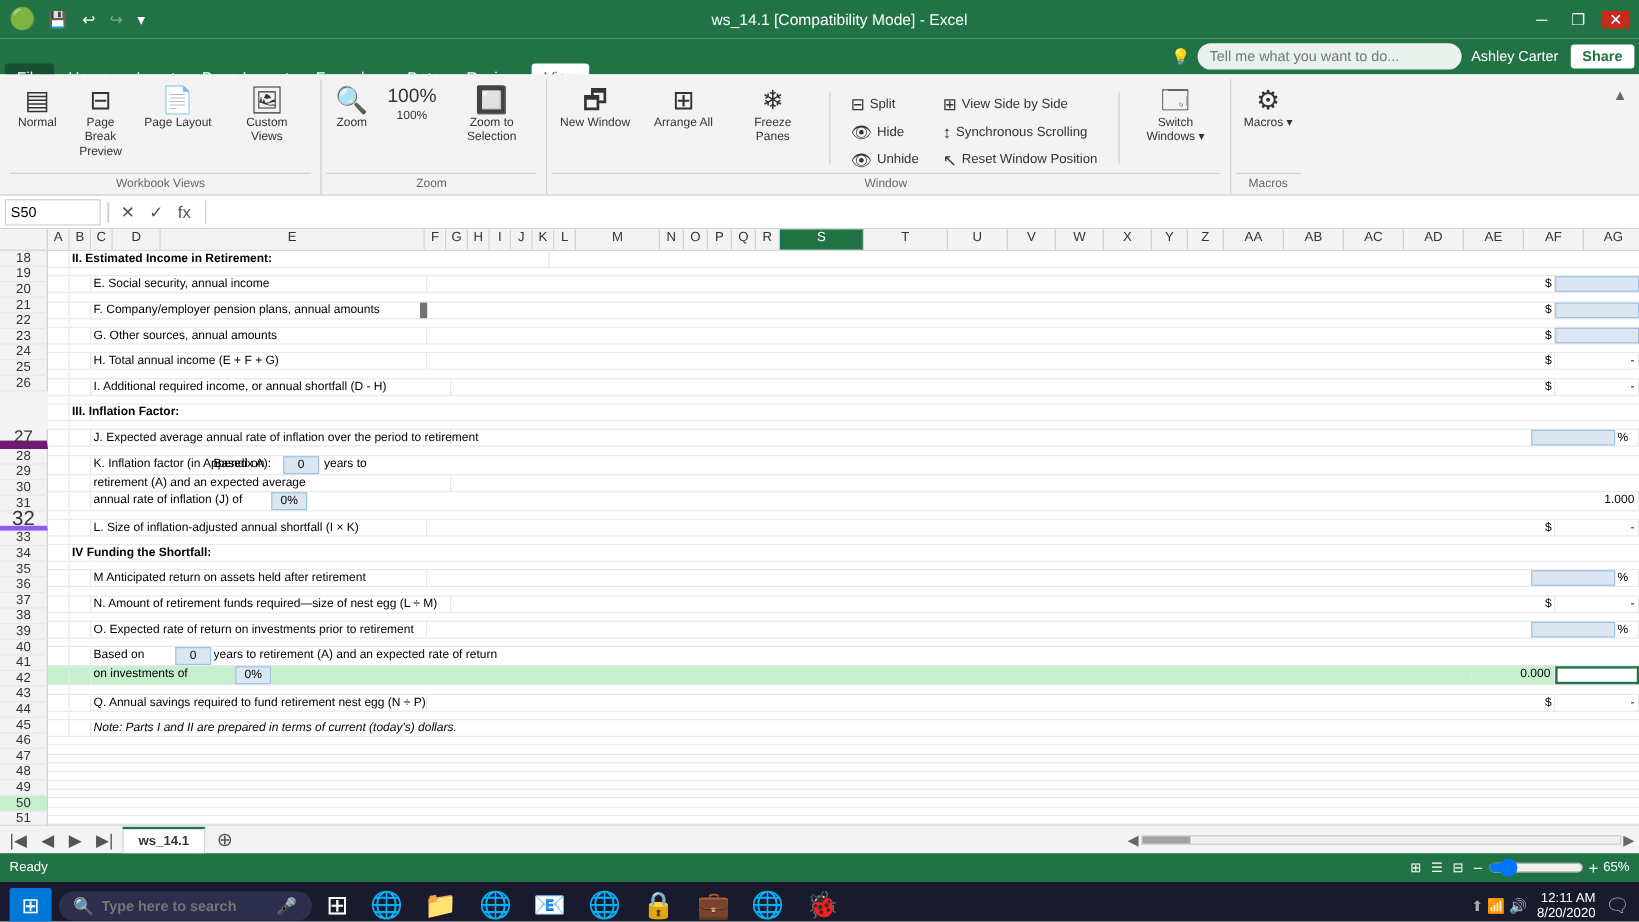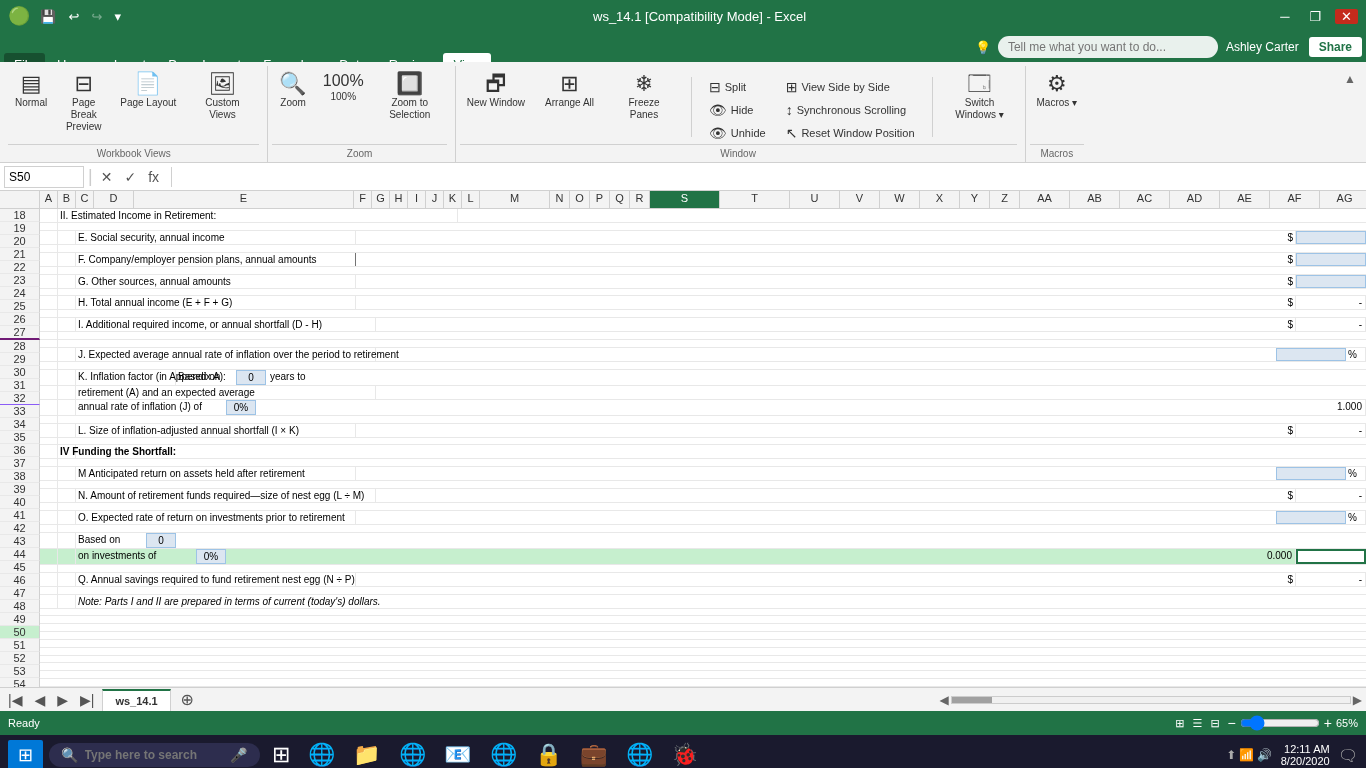--- a/index.html
+++ b/index.html
@@ -452,26 +452,26 @@
       <div style="display:flex; flex-direction:column; min-width:40px; width:40px; position:sticky; left:0; z-index:5; background:#f3f3f3;">
         <div style="height:16px; border-bottom:1px solid #e8e8e8; border-right:1px solid #d0d0d0; display:flex; align-items:center; justify-content:center; font-size:11px; color:#333;">18</div>
         <div style="height:16px; border-bottom:1px solid #e8e8e8; border-right:1px solid #d0d0d0; display:flex; align-items:center; justify-content:center; font-size:11px; color:#333;">19</div>
         <div style="height:16px; border-bottom:1px solid #e8e8e8; border-right:1px solid #d0d0d0; display:flex; align-items:center; justify-content:center; font-size:11px; color:#333;">20</div>
         <div style="height:16px; border-bottom:1px solid #e8e8e8; border-right:1px solid #d0d0d0; display:flex; align-items:center; justify-content:center; font-size:11px; color:#333;">21</div>
         <div style="height:16px; border-bottom:1px solid #e8e8e8; border-right:1px solid #d0d0d0; display:flex; align-items:center; justify-content:center; font-size:11px; color:#333;">22</div>
         <div style="height:16px; border-bottom:1px solid #e8e8e8; border-right:1px solid #d0d0d0; display:flex; align-items:center; justify-content:center; font-size:11px; color:#333;">23</div>
         <div style="height:16px; border-bottom:1px solid #e8e8e8; border-right:1px solid #d0d0d0; display:flex; align-items:center; justify-content:center; font-size:11px; color:#333;">24</div>
         <div style="height:16px; border-bottom:1px solid #e8e8e8; border-right:1px solid #d0d0d0; display:flex; align-items:center; justify-content:center; font-size:11px; color:#333;">25</div>
         <div style="height:16px; border-bottom:1px solid #e8e8e8; border-right:1px solid #d0d0d0; display:flex; align-items:center; justify-content:center; font-size:11px; color:#333;">26</div>
-        <div style="height:16px; border-bottom:2px solid #701a75; border-right:1px solid #d0d0d0; display:flex; align-items:center; justify-content:center; font-size:11px; color:#333;">27</div>
+        <div style="height:16px; border-bottom:7px solid #701a75; border-right:1px solid #d0d0d0; display:flex; align-items:center; justify-content:center; font-size:14px; color:#333;margin-top:32px;">27</div>
         <div style="height:16px; border-bottom:1px solid #e8e8e8; border-right:1px solid #d0d0d0; display:flex; align-items:center; justify-content:center; font-size:11px; color:#333;">28</div>
         <div style="height:16px; border-bottom:1px solid #e8e8e8; border-right:1px solid #d0d0d0; display:flex; align-items:center; justify-content:center; font-size:11px; color:#333;">29</div>
         <div style="height:16px; border-bottom:1px solid #e8e8e8; border-right:1px solid #d0d0d0; display:flex; align-items:center; justify-content:center; font-size:11px; color:#333;">30</div>
         <div style="height:16px; border-bottom:1px solid #e8e8e8; border-right:1px solid #d0d0d0; display:flex; align-items:center; justify-content:center; font-size:11px; color:#333;">31</div>
-        <div style="height:16px; border-bottom:1px solid #8b5cf6; border-right:1px solid #d0d0d0; display:flex; align-items:center; justify-content:center; font-size:11px; color:#333;">32</div>
+        <div style="height:16px; border-bottom:4px solid #8b5cf6; border-right:1px solid #d0d0d0; display:flex; align-items:center; justify-content:center; font-size:17px; color:#333;">32</div>
         <div style="height:16px; border-bottom:1px solid #e8e8e8; border-right:1px solid #d0d0d0; display:flex; align-items:center; justify-content:center; font-size:11px; color:#333;">33</div>
         <div style="height:16px; border-bottom:1px solid #e8e8e8; border-right:1px solid #d0d0d0; display:flex; align-items:center; justify-content:center; font-size:11px; color:#333;">34</div>
         <div style="height:16px; border-bottom:1px solid #e8e8e8; border-right:1px solid #d0d0d0; display:flex; align-items:center; justify-content:center; font-size:11px; color:#333;">35</div>
         <div style="height:16px; border-bottom:1px solid #e8e8e8; border-right:1px solid #d0d0d0; display:flex; align-items:center; justify-content:center; font-size:11px; color:#333;">36</div>
         <div style="height:16px; border-bottom:1px solid #e8e8e8; border-right:1px solid #d0d0d0; display:flex; align-items:center; justify-content:center; font-size:11px; color:#333;">37</div>
         <div style="height:16px; border-bottom:1px solid #e8e8e8; border-right:1px solid #d0d0d0; display:flex; align-items:center; justify-content:center; font-size:11px; color:#333;">38</div>
         <div style="height:16px; border-bottom:1px solid #e8e8e8; border-right:1px solid #d0d0d0; display:flex; align-items:center; justify-content:center; font-size:11px; color:#333;">39</div>
         <div style="height:16px; border-bottom:1px solid #e8e8e8; border-right:1px solid #d0d0d0; display:flex; align-items:center; justify-content:center; font-size:11px; color:#333;">40</div>
         <div style="height:16px; border-bottom:1px solid #e8e8e8; border-right:1px solid #d0d0d0; display:flex; align-items:center; justify-content:center; font-size:11px; color:#333;">41</div>
         <div style="height:16px; border-bottom:1px solid #e8e8e8; border-right:1px solid #d0d0d0; display:flex; align-items:center; justify-content:center; font-size:11px; color:#333;">42</div>
@@ -487,21 +487,21 @@
         <div style="height:16px; border-bottom:1px solid #e8e8e8; border-right:1px solid #d0d0d0; display:flex; align-items:center; justify-content:center; font-size:11px; color:#333;">52</div>
         <div style="height:16px; border-bottom:1px solid #e8e8e8; border-right:1px solid #d0d0d0; display:flex; align-items:center; justify-content:center; font-size:11px; color:#333;">53</div>
         <div style="height:16px; border-bottom:1px solid #e8e8e8; border-right:1px solid #d0d0d0; display:flex; align-items:center; justify-content:center; font-size:11px; color:#333;">54</div>
 
       </div>
 
       <div style="flex:1; display:flex; flex-direction:column;">
 
         <div class="grid-row" style="height:16px;">
           <div style="min-width:18px;width:18px;border-right:1px solid #e8e8e8;"></div>
-          <div style="min-width:18px;width:18px;border-right:1px solid #e8e8e8; font-weight:normal; font-size:10px; white-space:nowrap; overflow:visible; padding:1px 2px; min-width:400px;">II. Estimated Income in Retirement:</div>
+          <div style="min-width:18px;width:18px;border-right:1px solid #e8e8e8; font-weight:bold; font-size:10px; white-space:nowrap; overflow:visible; padding:1px 2px; min-width:400px;">II. Estimated Income in Retirement:</div>
         </div>
 
         <div class="grid-row" style="height:16px;">
           <div style="min-width:18px;width:18px;border-right:1px solid #e8e8e8;"></div>
         </div>
 
         <div class="grid-row" style="height:16px;">
           <div style="min-width:18px;width:18px;border-right:1px solid #e8e8e8;"></div>
           <div style="min-width:18px;width:18px;border-right:1px solid #e8e8e8;"></div>
           <div style="min-width:18px;width:18px;border-right:1px solid #e8e8e8; font-size:10px; padding:1px 2px; overflow:visible; white-space:nowrap; min-width:280px;">E.  Social security, annual income</div>
@@ -510,21 +510,21 @@
           <div style="min-width:70px;width:70px;border-right:1px solid #e8e8e8; background:#dce6f1; border:1px solid #9dc3e6;"></div>
         </div>
 
         <div class="grid-row" style="height:16px;">
           <div style="min-width:18px;width:18px;border-right:1px solid #e8e8e8;"></div>
         </div>
 
         <div class="grid-row" style="height:16px;">
           <div style="min-width:18px;width:18px;border-right:1px solid #e8e8e8;"></div>
           <div style="min-width:18px;width:18px;border-right:1px solid #e8e8e8;"></div>
-          <div style="min-width:18px;width:18px;border-right:1px solid #737373; font-size:10px; padding:1px 2px; overflow:visible; white-space:nowrap; min-width:280px;">F.  Company/employer pension plans, annual amounts</div>
+          <div style="min-width:18px;width:18px;border-right:6px solid #737373; font-size:10px; padding:1px 2px; overflow:visible; white-space:nowrap; min-width:280px;">F.  Company/employer pension plans, annual amounts</div>
           <div style="flex:1;"></div>
           <div style="min-width:18px;width:18px;border-right:1px solid #e8e8e8; font-size:10px; padding:1px 2px; text-align:right;">$</div>
           <div style="min-width:70px;width:70px;border-right:1px solid #e8e8e8; background:#dce6f1; border:1px solid #9dc3e6;"></div>
         </div>
 
         <div class="grid-row" style="height:16px;">
           <div style="min-width:18px;width:18px;border-right:1px solid #e8e8e8;"></div>
         </div>
 
         <div class="grid-row" style="height:16px;">
@@ -559,20 +559,24 @@
           <div style="min-width:18px;width:18px;border-right:1px solid #e8e8e8; font-size:10px; padding:1px 2px; overflow:visible; white-space:nowrap; min-width:300px;">I.   Additional required income, or annual shortfall (D - H)</div>
           <div style="flex:1;"></div>
           <div style="min-width:18px;width:18px;border-right:1px solid #e8e8e8; font-size:10px; padding:1px 2px; text-align:right;">$</div>
           <div style="min-width:70px;width:70px;border-right:1px solid #e8e8e8; font-size:10px; text-align:right; padding:1px 3px;">          -</div>
         </div>
 
         <div class="grid-row" style="height:16px;">
           <div style="min-width:18px;width:18px;border-right:1px solid #e8e8e8;"></div>
         </div>
 
+        <div class="grid-row" style="height:16px;">
+          <div style="min-width:18px;width:18px;border-right:1px solid #e8e8e8;"></div>
+          <div style="min-width:18px;width:18px;border-right:1px solid #e8e8e8; font-weight:bold; font-size:10px; padding:1px 2px; overflow:visible; white-space:nowrap;">III. Inflation Factor:</div>
+        </div>
 
         <div class="grid-row" style="height:16px;">
           <div style="min-width:18px;width:18px;border-right:1px solid #e8e8e8;"></div>
         </div>
 
         <div class="grid-row" style="height:16px;">
           <div style="min-width:18px;width:18px;border-right:1px solid #e8e8e8;"></div>
           <div style="min-width:18px;width:18px;border-right:1px solid #e8e8e8;"></div>
           <div style="min-width:18px;width:18px;border-right:1px solid #e8e8e8; font-size:10px; padding:1px 2px; overflow:visible; white-space:nowrap; min-width:300px;">J.   Expected average annual rate of inflation over the period to retirement</div>
           <div style="flex:1;"></div>
@@ -672,20 +676,21 @@
         <div class="grid-row" style="height:16px;">
           <div style="min-width:18px;width:18px;border-right:1px solid #e8e8e8;"></div>
         </div>
 
 
         <div class="grid-row" style="height:16px;">
           <div style="min-width:18px;width:18px;border-right:1px solid #e8e8e8;"></div>
           <div style="min-width:18px;width:18px;border-right:1px solid #e8e8e8;"></div>
           <div style="font-size:10px; padding:1px 2px; white-space:nowrap; min-width:70px;">      Based on</div>
           <div style="font-size:10px; padding:1px 2px; background:#dce6f1; border:1px solid #9dc3e6; min-width:30px; text-align:center;">0</div>
+          <div style="font-size:10px; padding:1px 2px; white-space:nowrap; overflow:visible; min-width:280px;">years to retirement (A) and an expected rate of return</div>
         </div>
 
         <div class="grid-row" style="height:16px;">
           <div style="min-width:18px;width:18px;border-right:1px solid #e8e8e8; background:#c6efce;"></div>
           <div style="min-width:18px;width:18px;border-right:1px solid #e8e8e8; background:#c6efce;"></div>
           <div style="font-size:10px; padding:1px 2px; white-space:nowrap; background:#c6efce; min-width:120px;">      on investments of</div>
           <div style="font-size:10px; padding:1px 2px; background:#dce6f1; border:1px solid #9dc3e6; min-width:30px; text-align:center;">0%</div>
           <div style="flex:1; background:#c6efce;"></div>
           <div style="min-width:70px;width:70px;border-right:1px solid #e8e8e8; font-size:10px; text-align:right; padding:1px 3px; background:#c6efce;">0.000</div>
           <div style="min-width:70px;width:70px;border:2px solid #217346; background:white;"></div>

